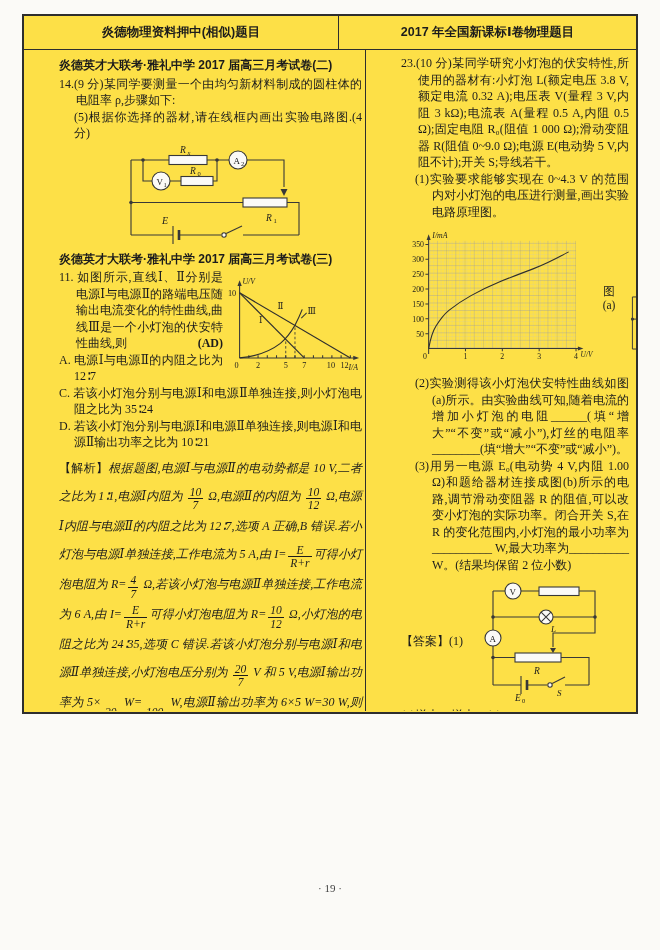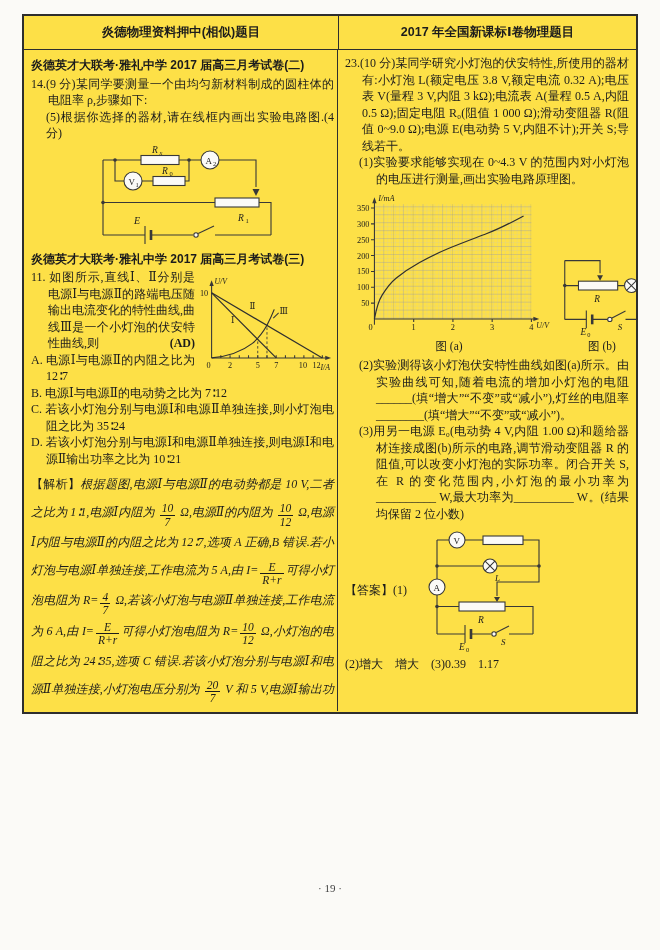--- a/index.html
+++ b/index.html
@@ -5,41 +5,41 @@
   html,body{margin:0;padding:0;}
   .page{position:relative;width:660px;height:950px;background:#fbfaf7;
         font-family:"Liberation Serif","DejaVu Serif",serif;color:#1c1c1c;overflow:hidden;}
   .sheet{position:absolute;left:22px;top:14px;width:612px;height:696px;border:2px solid #2e2e2e;background:#fde047;}
   .thead{display:flex;height:33px;border-bottom:1.3px solid #2e2e2e;}
   .th{display:flex;align-items:center;justify-content:center;
       font-family:"Liberation Sans","DejaVu Sans",sans-serif;font-weight:700;font-size:12.5px;}
   .th-left{width:314px;border-right:1.3px solid #2e2e2e;}
   .th-right{flex:1;}
   .tbody{display:flex;height:661px;}
-  .col{font-size:12px;line-height:16.5px;text-align:justify;}
+  .col{font-size:12px;line-height:16.5px;text-align:justify;margin-left:28px;}
   .col-left{width:314px;border-right:1.3px solid #2e2e2e;padding:5px 3px 0 7px;box-sizing:border-box;overflow:hidden;}
   .col-right{flex:1;padding:5px 7px 0 7px;box-sizing:border-box;overflow:hidden;}
   .sec-title{font-family:"Liberation Sans","DejaVu Sans",sans-serif;font-weight:700;font-size:12px;margin:2px 0 2px 0;text-align:left;}
   p{margin:0;}
   .hang16{padding-left:17px;text-indent:-17px;}
   .hang14{padding-left:15px;text-indent:-15px;}
   .ind14{padding-left:15px;}
   .q1hang{padding-left:31px;text-indent:-17px;}
   .svg-c14{display:block;margin:3px auto 3px auto;}
   .q11-wrap{margin-top:2px;}
   .q11-graph{float:right;margin:2px 0 2px 3px;}
   .q11-ans{float:right;font-weight:bold;}
   .jiexi{clear:both;font-style:italic;line-height:28px;margin-top:3px;
          font-family:"Liberation Serif","DejaVu Serif",serif;}
   .jiexi b,.ansb{font-style:normal;font-family:"Liberation Sans","DejaVu Sans",sans-serif;font-weight:400;}
   .frac{display:inline-block;vertical-align:-0.85em;text-align:center;line-height:1.08;margin:0 2px;font-size:11.5px;}
   .frac .num{display:block;border-bottom:1px solid currentColor;padding:0 2px;}
   .frac .den{display:block;padding:0 2px;}
   .fig-row{display:flex;align-items:flex-end;margin:3px 0 4px 0;}
-  .fig-col{display:flex;flex-direction:column;align-items:center;}
+  .fig-col{display:flex;flex-direction:row;align-items:center;}
   .fig-cap{font-size:11.5px;line-height:14px;margin-top:1px;text-align:center;}
   .ans-row{display:flex;align-items:center;margin-top:4px;}
   .ans-label{white-space:nowrap;}
   .ans-line{margin-top:2px;}
   .page-num{position:absolute;left:0;right:0;top:882px;text-align:center;font-size:11px;color:#444;}
   svg text{font-family:"Liberation Serif","DejaVu Serif",serif;fill:#1c1c1c;}
   svg .sl{font-style:italic;}
   svg .wire{stroke:#383838;stroke-width:1.1;fill:none;}
   svg .thick{stroke:#383838;stroke-width:2.6;fill:none;}
   svg .box{stroke:#383838;stroke-width:1.1;fill:#fbfaf7;}
@@ -124,21 +124,20 @@
             <text x="80.5" y="98" font-size="8.5" text-anchor="middle">7</text>
             <text x="108" y="98" font-size="8.5" text-anchor="middle">10</text>
             <text x="122" y="98" font-size="8.5" text-anchor="middle">12</text>
             <text class="sl" x="126" y="100" font-size="8">I/A</text>
             <text x="34" y="52" font-size="9">Ⅰ</text>
             <text x="53" y="38" font-size="9">Ⅱ</text>
             <text x="84" y="43" font-size="9">Ⅲ</text>
           </svg>
           <p class="hang16"><span>11. 如图所示,直线Ⅰ、Ⅱ分别是电源Ⅰ与电源Ⅱ的路端电压随输出电流变化的特性曲线,曲线Ⅲ是一个小灯泡的伏安特性曲线,则</span><span class="q11-ans">(AD)</span></p>
           <p class="hang14">A. 电源Ⅰ与电源Ⅱ的内阻之比为12∶7</p>
-          <p class="hang14">B. 电源Ⅰ与电源Ⅱ的电动势之比为 7∶12</p>
           <p class="hang14">C. 若该小灯泡分别与电源Ⅰ和电源Ⅱ单独连接,则小灯泡电阻之比为 35∶24</p>
           <p class="hang14">D. 若该小灯泡分别与电源Ⅰ和电源Ⅱ单独连接,则电源Ⅰ和电源Ⅱ输出功率之比为 10∶21</p>
         </div>
 
         <p class="jiexi"><b>【解析】</b>根据题图,电源Ⅰ与电源Ⅱ的电动势都是 10 V,二者之比为 1∶1,电源Ⅰ内阻为 <span class="frac"><span class="num">10</span><span class="den">7</span></span> Ω,电源Ⅱ的内阻为 <span class="frac"><span class="num">10</span><span class="den">12</span></span> Ω,电源Ⅰ内阻与电源Ⅱ的内阻之比为 12∶7,选项 A 正确,B 错误.若小灯泡与电源Ⅰ单独连接,工作电流为 5 A,由 I=<span class="frac"><span class="num">E</span><span class="den">R+r</span></span>可得小灯泡电阻为 R=<span class="frac"><span class="num">4</span><span class="den">7</span></span> Ω,若该小灯泡与电源Ⅱ单独连接,工作电流为 6 A,由 I=<span class="frac"><span class="num">E</span><span class="den">R+r</span></span>可得小灯泡电阻为 R=<span class="frac"><span class="num">10</span><span class="den">12</span></span> Ω,小灯泡的电阻之比为 24∶35,选项 C 错误.若该小灯泡分别与电源Ⅰ和电源Ⅱ单独连接,小灯泡电压分别为 <span class="frac"><span class="num">20</span><span class="den">7</span></span> V 和 5 V,电源Ⅰ输出功率为 5×<span class="frac"><span class="num">20</span></span> W=<span class="frac"><span class="num">100</span></span> W,电源Ⅱ输出功率为 6×5 W=30 W,则电源Ⅰ和电源Ⅱ输出功率之比为10∶21,选项 D 正确.</p>
       </div>
 
       <div class="col col-right">
         <p class="hang16">23.(10 分)某同学研究小灯泡的伏安特性,所使用的器材有:小灯泡 L(额定电压 3.8 V,额定电流 0.32 A);电压表 V(量程 3 V,内阻 3 kΩ);电流表 A(量程 0.5 A,内阻 0.5 Ω);固定电阻 R₀(阻值 1 000 Ω);滑动变阻器 R(阻值 0~9.0 Ω);电源 E(电动势 5 V,内阻不计);开关 S;导线若干。</p>
         <p class="q1hang">(1)实验要求能够实现在 0~4.3 V 的范围内对小灯泡的电压进行测量,画出实验电路原理图。</p>

